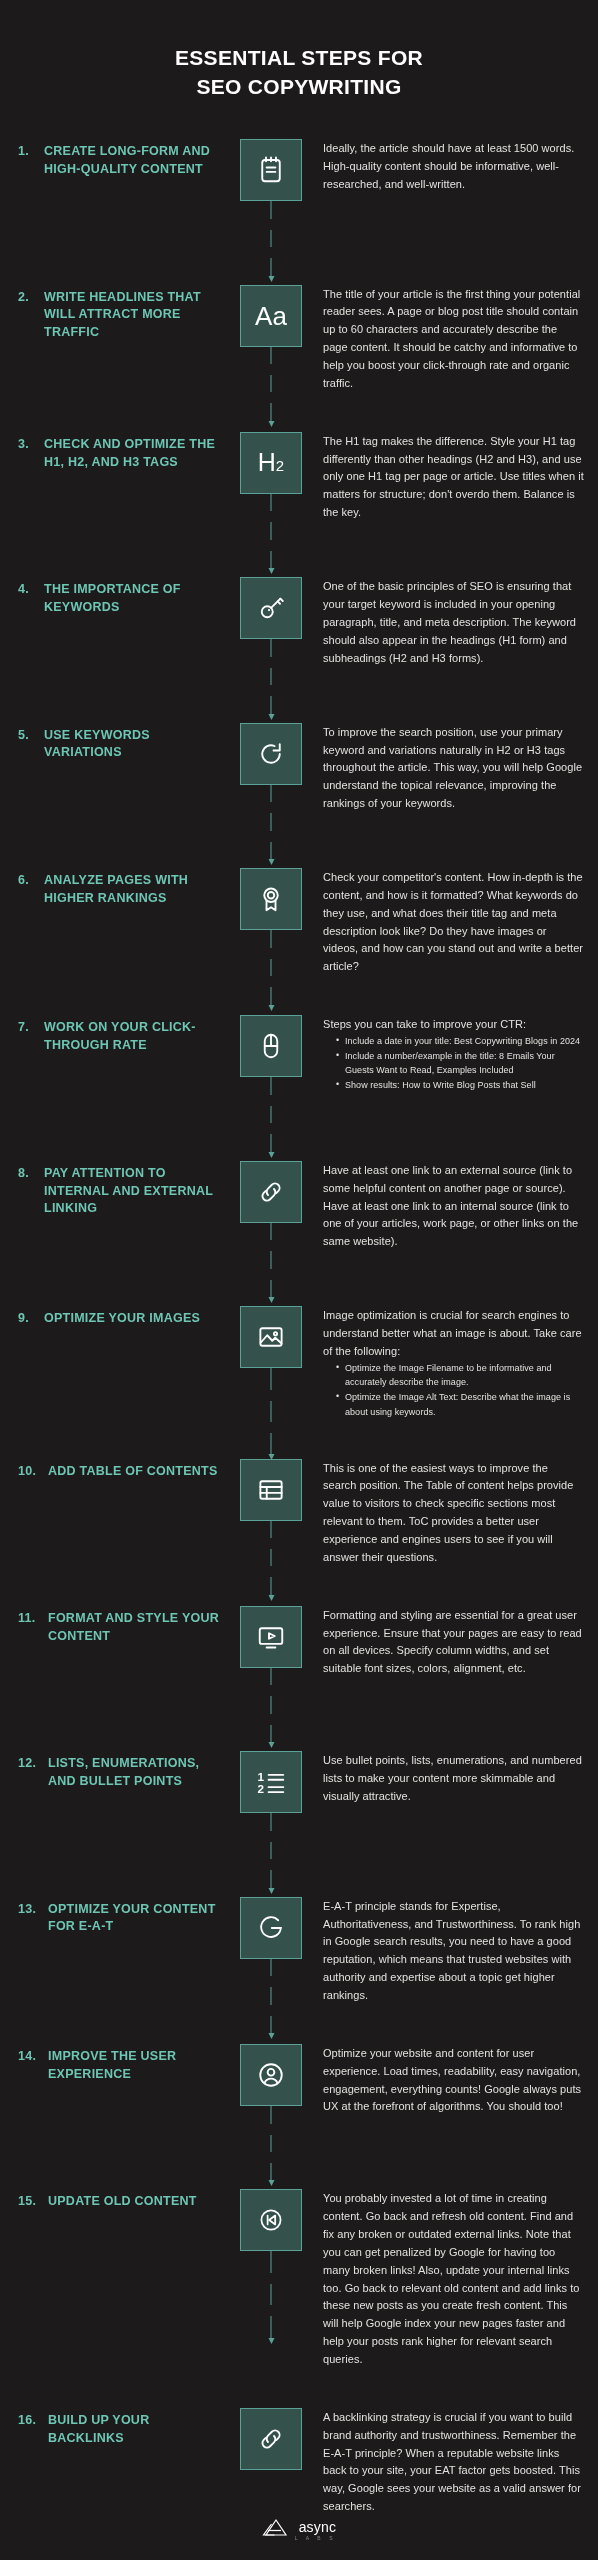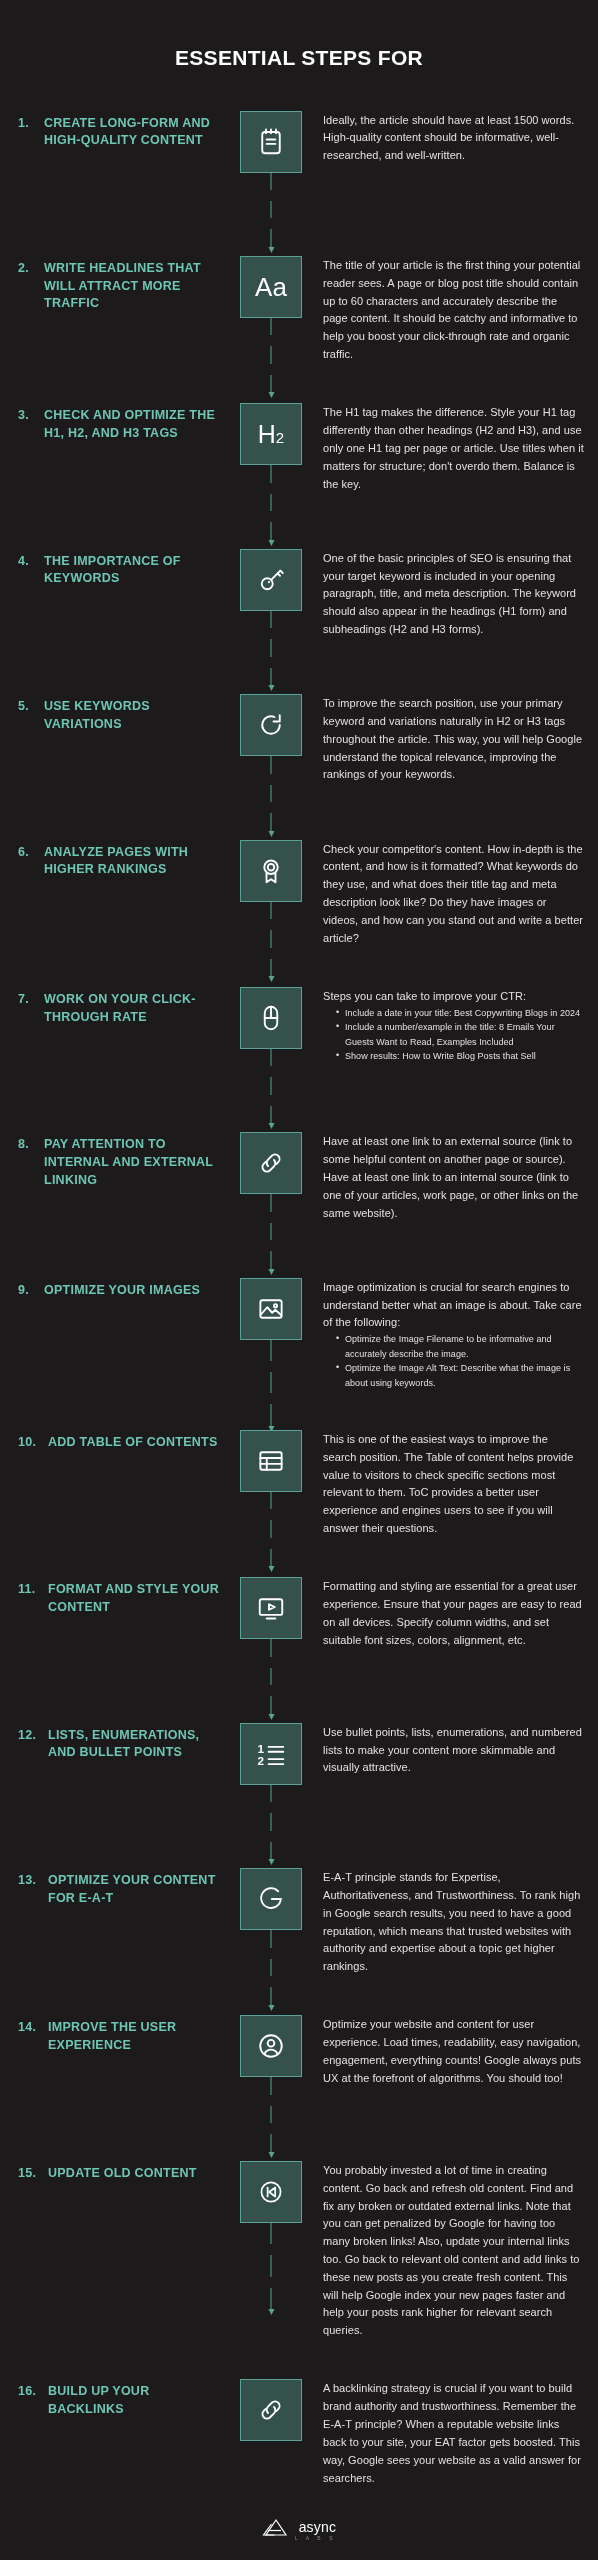--- a/index.html
+++ b/index.html
@@ -190,20 +190,21 @@
     letter-spacing: 3.6px;
     margin-top: 2px;
   }
 </style>
 </head>
 <body>
 
 <div class="header">
   <h1>
     <span class="line">ESSENTIAL STEPS FOR</span>
+    <span class="line">SEO COPYWRITING</span>
   </h1>
 </div>
 
 <div class="steps">
     <div class="step" style="margin-bottom: 39.44px;">
       <div class="step-head">
         <div class="step-num">1.</div>
         <div class="step-title">CREATE LONG-FORM AND HIGH-QUALITY CONTENT</div>
       </div>
       <div class="step-mid">

